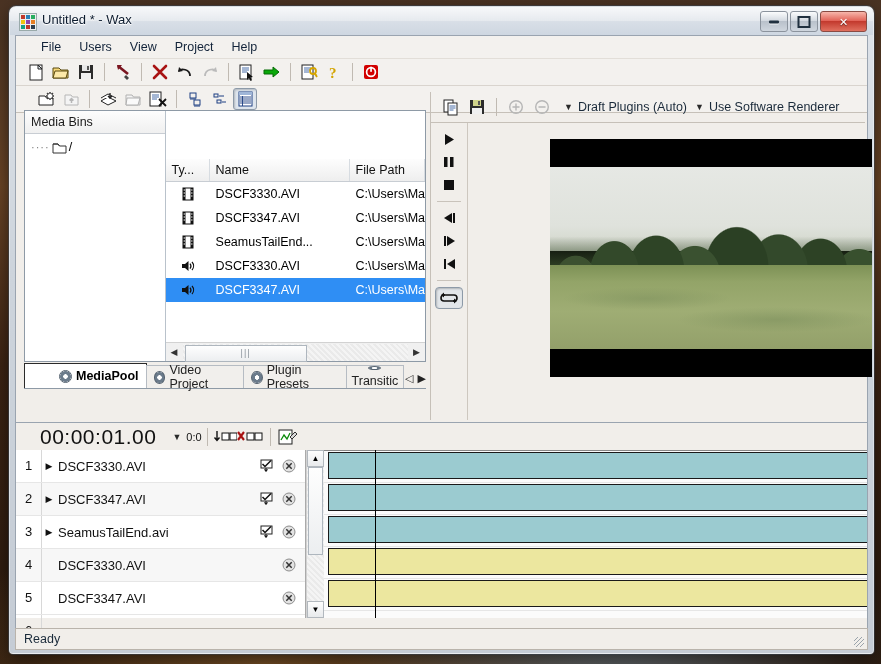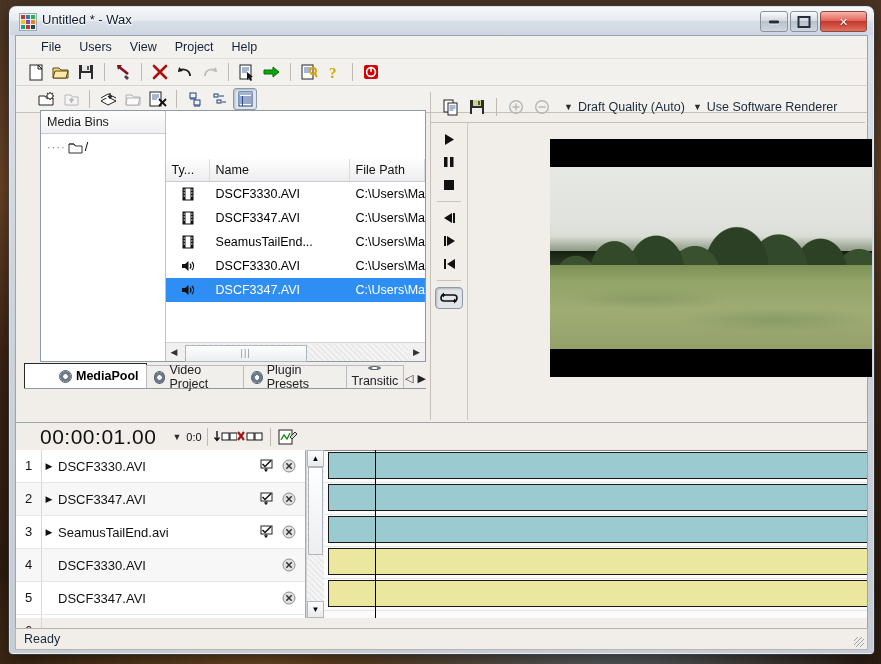--- a/index.html
+++ b/index.html
@@ -54,21 +54,21 @@
   .tbtn.pressed{background:#dfe6ee;border:1px solid #8d9aa8;box-sizing:border-box;
     box-shadow:inset 1px 1px 2px rgba(0,0,0,.2);border-radius:3px;}
   .tsep{width:1px;height:18px;background:#c0bab2;margin:0 5px;}
   #panes{position:absolute;left:0;top:74px;right:0;bottom:0;}
   
   #upper{position:absolute;left:0;top:0;right:0;height:310px;}
   #mediapanel{position:absolute;left:8px;top:0;width:402px;height:310px;}
   #previewpanel{position:absolute;left:414px;top:-18px;right:2px;bottom:0;
     border-left:1px solid #c6c0b8;}
   
-  .mp-body{position:absolute;left:16px;top:0;right:0;height:252px;
+  .mp-body{position:absolute;left:0;top:0;right:0;height:252px;
     background:#fff;border:1px solid #8e9aa6;box-sizing:border-box;display:flex;}
   .mp-bins{width:152px;border-right:1px solid #b9c2cb;box-sizing:border-box;background:#fff;}
   .mp-bins .hdr{height:22px;background:linear-gradient(180deg,#fdfdfd,#f0f0f0);
     border-bottom:1px solid #c8cdd3;display:flex;align-items:center;padding-left:6px;
     font-size:12.5px;color:#1a1a1a;}
   .tree{padding:6px 0 0 6px;display:flex;align-items:center;gap:2px;font-size:12.5px;}
   .tree .dots{color:#808080;letter-spacing:1px;font-size:11px;}
   .mp-list{flex:1;position:relative;background:#fff;}
   .lh{height:22px;display:flex;background:linear-gradient(180deg,#fdfdfd,#eeeeee);
     border-bottom:1px solid #c8cdd3;font-size:12.5px;color:#111;margin-top:48px;}
@@ -506,21 +506,21 @@
                   <path d="M8 4.5v7M4.5 8h7" stroke="#b6b6b6" stroke-width="1.4"></path>
                 </svg>
               </div>
             <div class="tbtn">
               <svg width="16" height="16">
                   <circle cx="8" cy="8" r="6.3" fill="none" stroke="#b6b6b6" stroke-width="1.4"></circle>
                   <path d="M4.5 8h7" stroke="#b6b6b6" stroke-width="1.4"></path>
                 </svg>
               </div>
             <span class="caret" style="margin-left:8px;">▼</span>
-            <span class="pv-label">Draft Quality (Auto)</span>
+            <span class="pv-label">Draft Plugins (Auto)</span>
             <span class="caret">▼</span>
             <span class="pv-label">Use Software Renderer</span>
           </div>
 
           <div class="pv-main">
             <div class="pv-ctrls">
               <div class="pbtn">
                   <svg width="13" height="13">
                     <path d="M2 1 L11 6.5 L2 12 Z" fill="#111"></path>
                   </svg>

